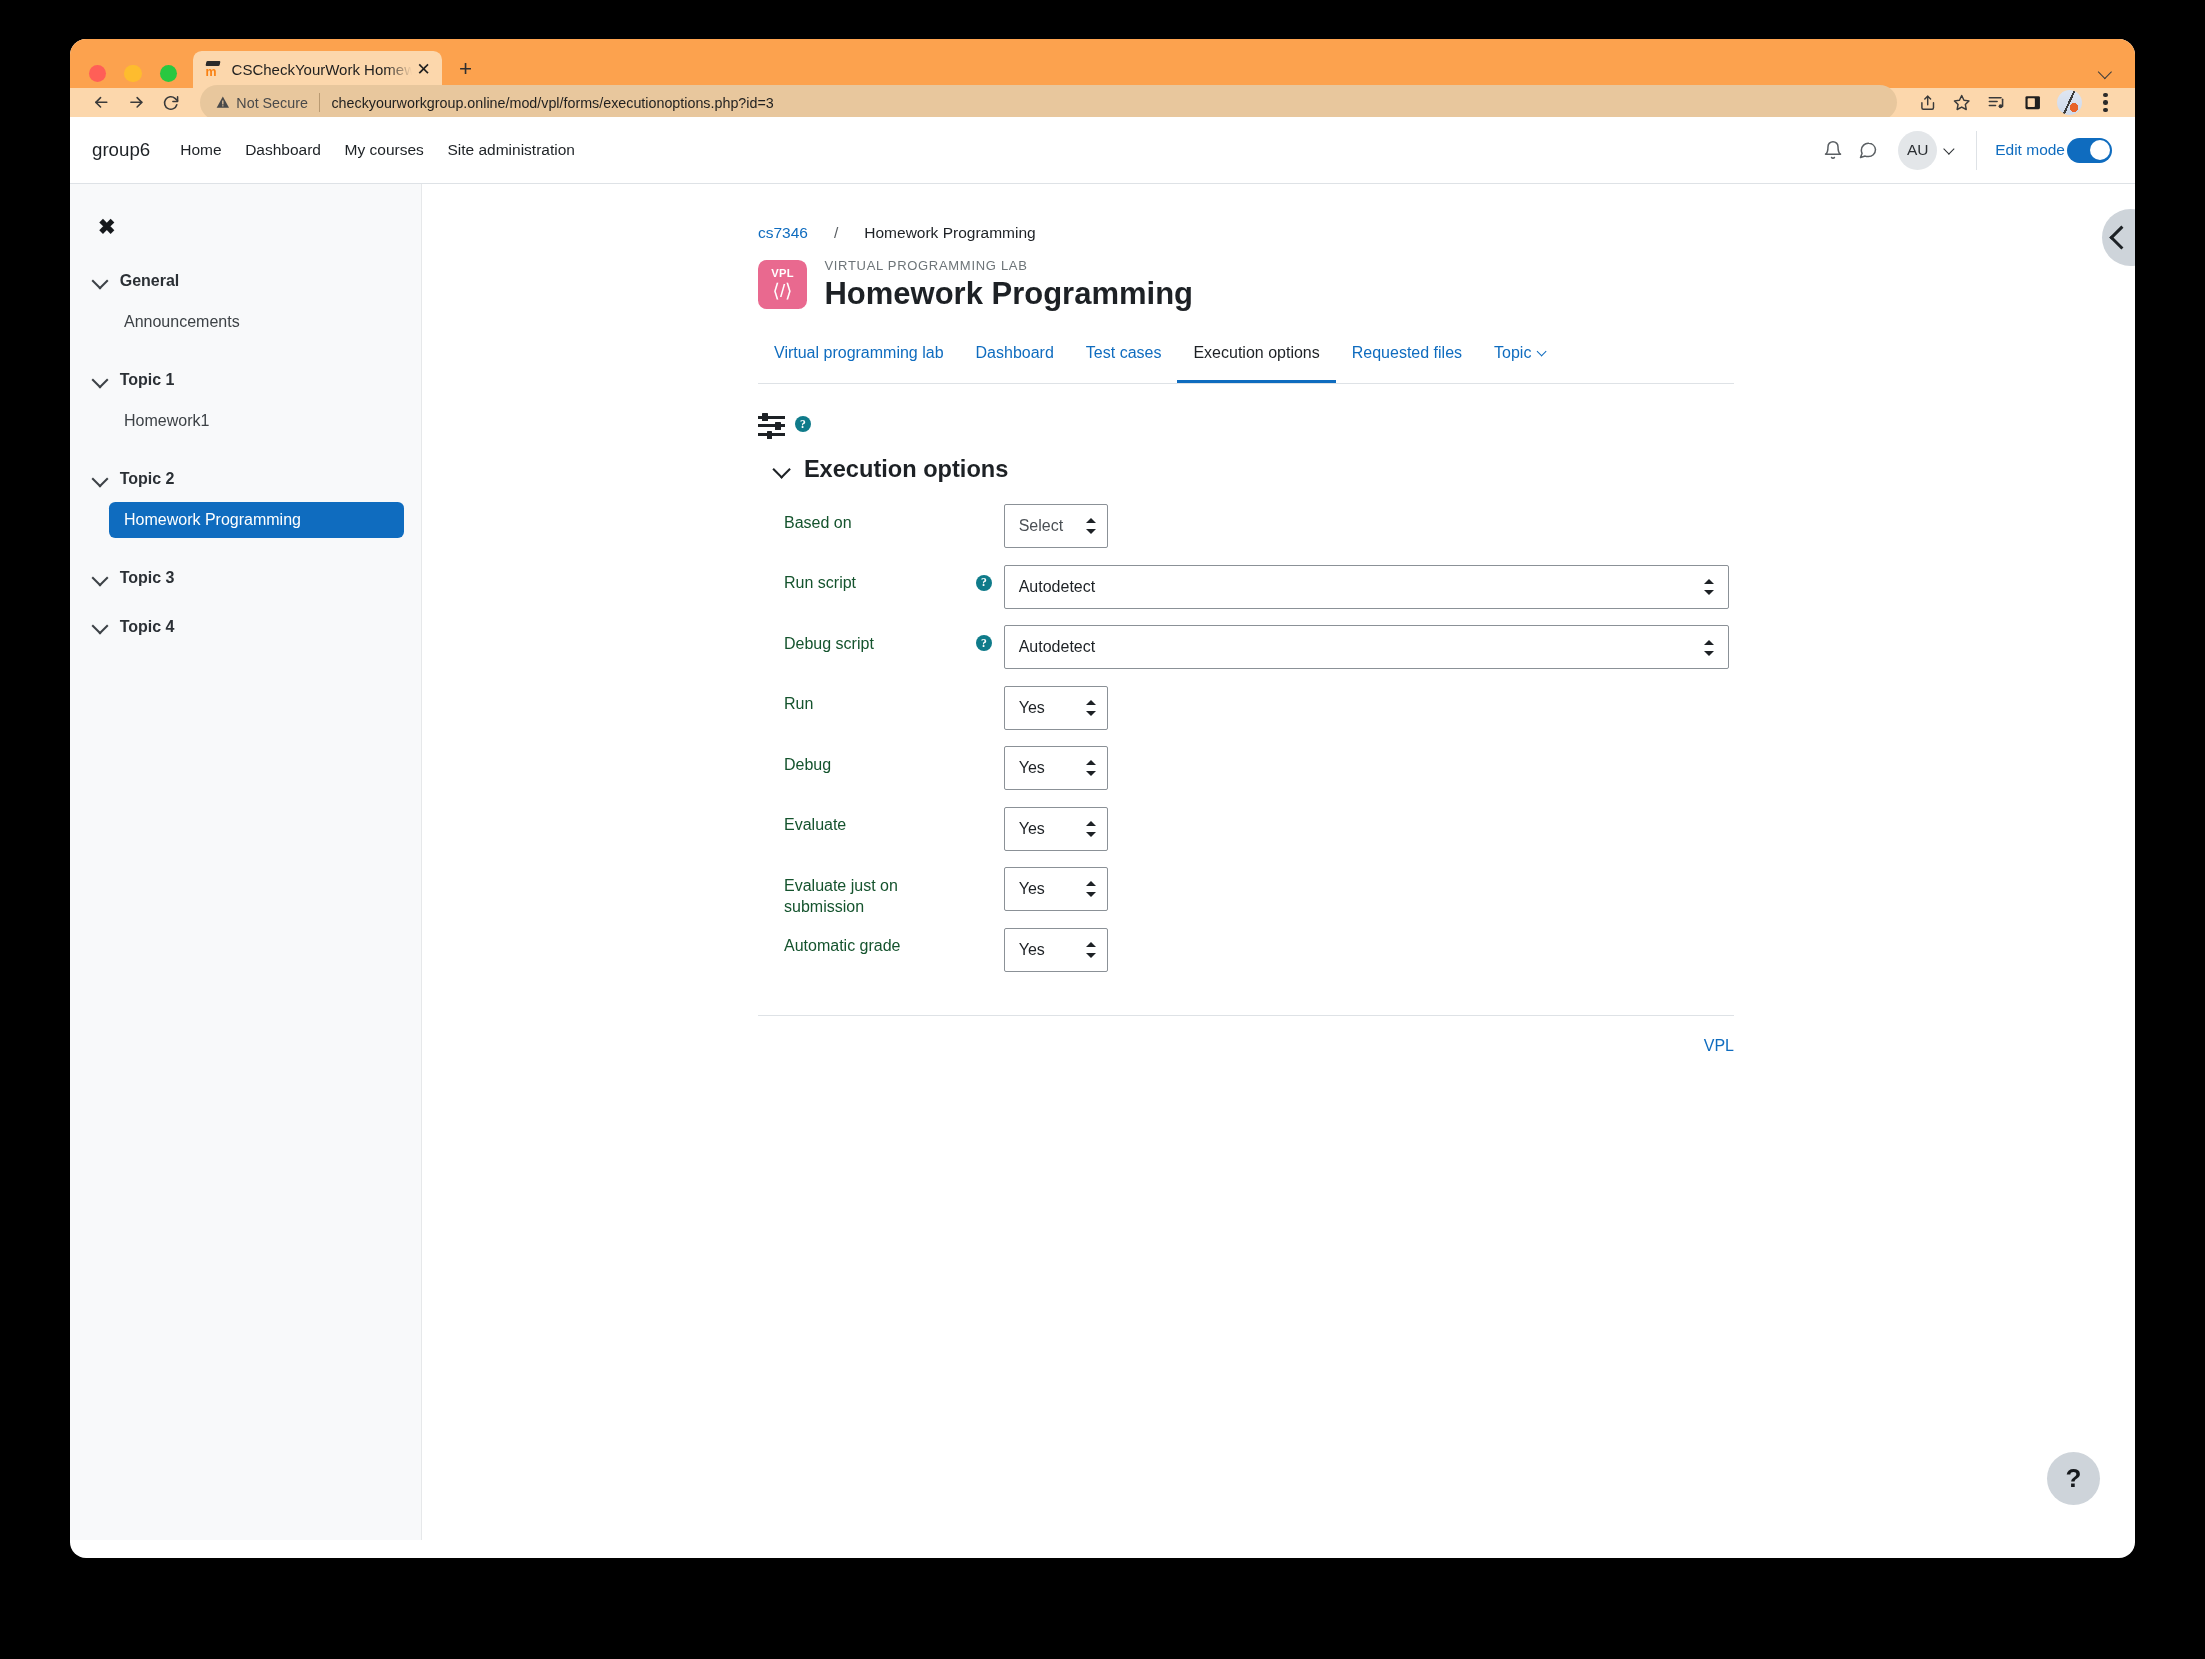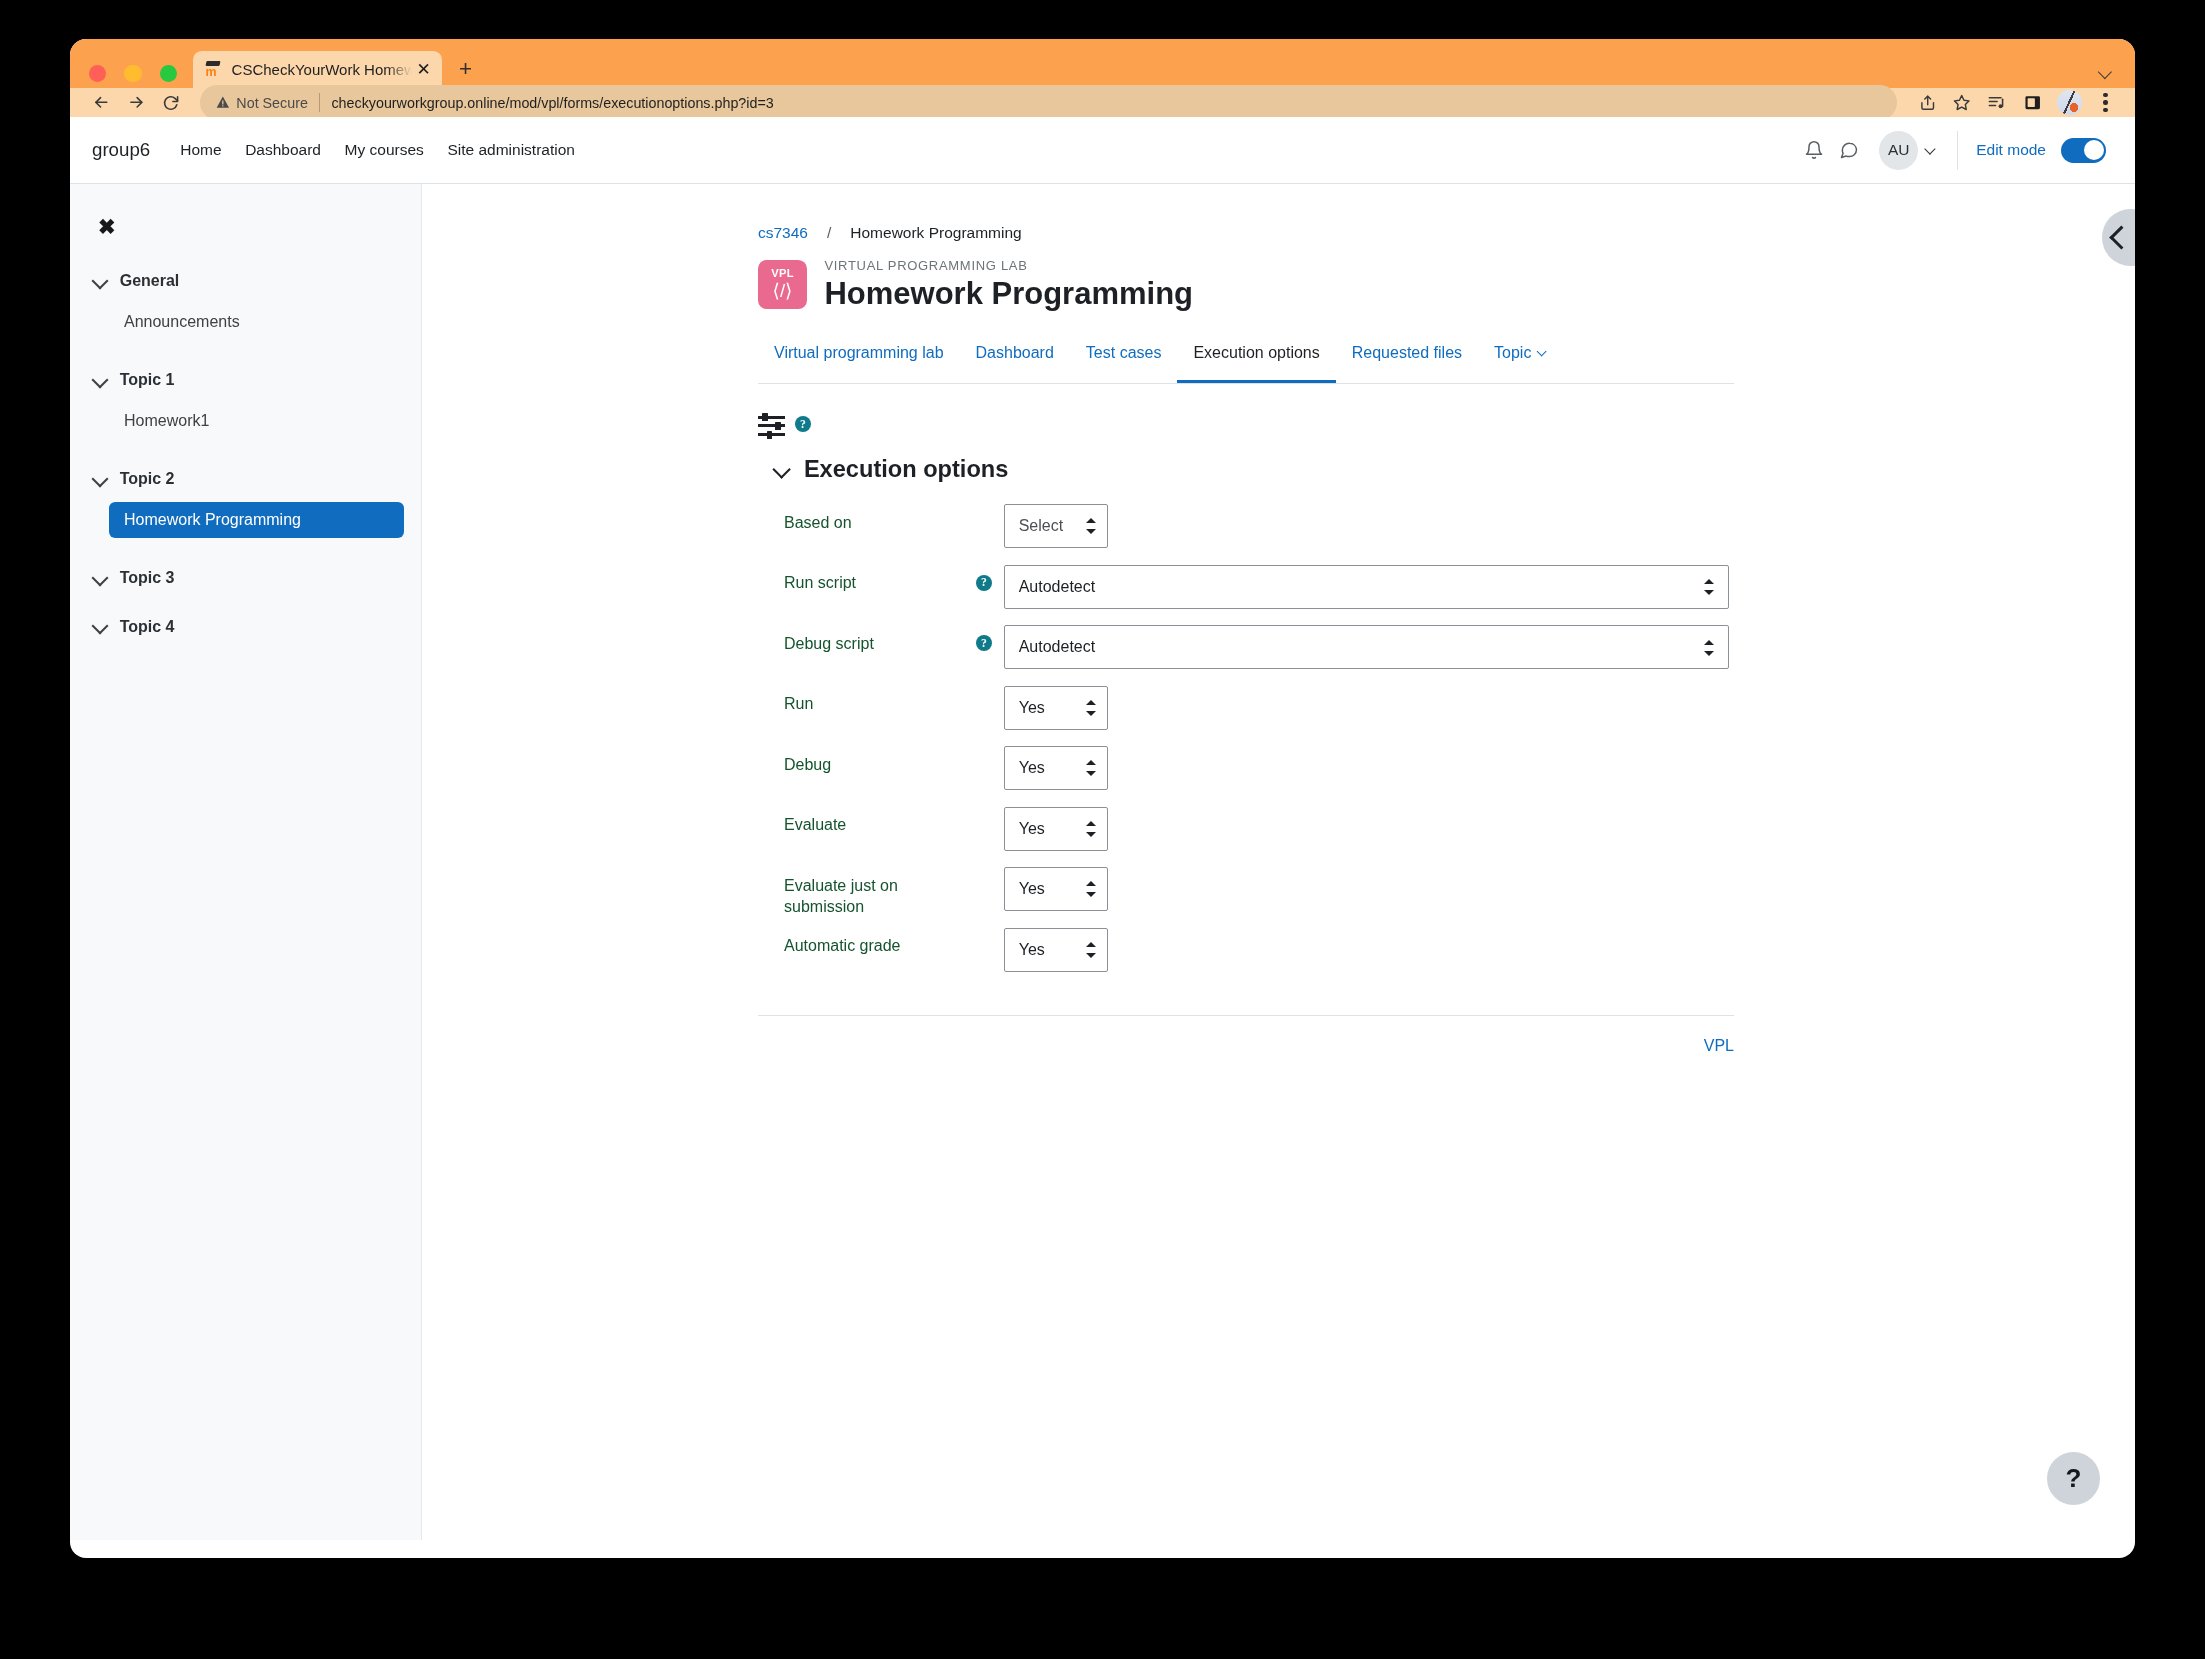--- a/index.html
+++ b/index.html
@@ -211,22 +211,22 @@
     content: ""; position: absolute; left: 0.6px; top: 0;
     width: 6.8px; height: 6.8px;
     border-right: 1.9px solid #2b2f33; border-bottom: 1.9px solid #2b2f33;
     transform: rotate(45deg);
   }
   #navbar-sep {
     width: 0.6px; height: 39px; background: #dee2e6;
     margin: 0 18.7px;
   }
   #edit-mode-wrap {
-    display: flex; align-items: center; gap: 15px;
-    margin-right: 29px; cursor: pointer;
+    display: flex; align-items: center; gap: 2px;
+    margin-right: 23px; cursor: pointer;
   }
   #edit-mode-label { font-size: 15.5px; color: #0f6cbf; white-space: nowrap; }
   #edit-mode-toggle {
     width: 45px; height: 25px; border-radius: 12.4px;
     background: #0f6cbf; position: relative;
   }
   #edit-mode-toggle::after {
     content: ""; position: absolute; right: 2.5px; top: 2.5px;
     width: 20px; height: 20px; border-radius: 50%; background: #fff;
   }
@@ -301,21 +301,21 @@
   }
 
   #content-column {
     width: 976px;
     margin-left: 336px;
     padding-top: 40px;
   }
 
   
   #breadcrumb {
-    display: flex; align-items: center; gap: 19px;
+    display: flex; align-items: center; gap: 26px;
     font-size: 15.5px;
   }
   #breadcrumb-course { color: #0f6cbf; cursor: pointer; }
   #breadcrumb-sep { color: #5a5f63; }
   #breadcrumb-current { color: #1d2125; }
 
   
   #activity-header {
     display: flex; align-items: center;
     margin-top: 16px;

